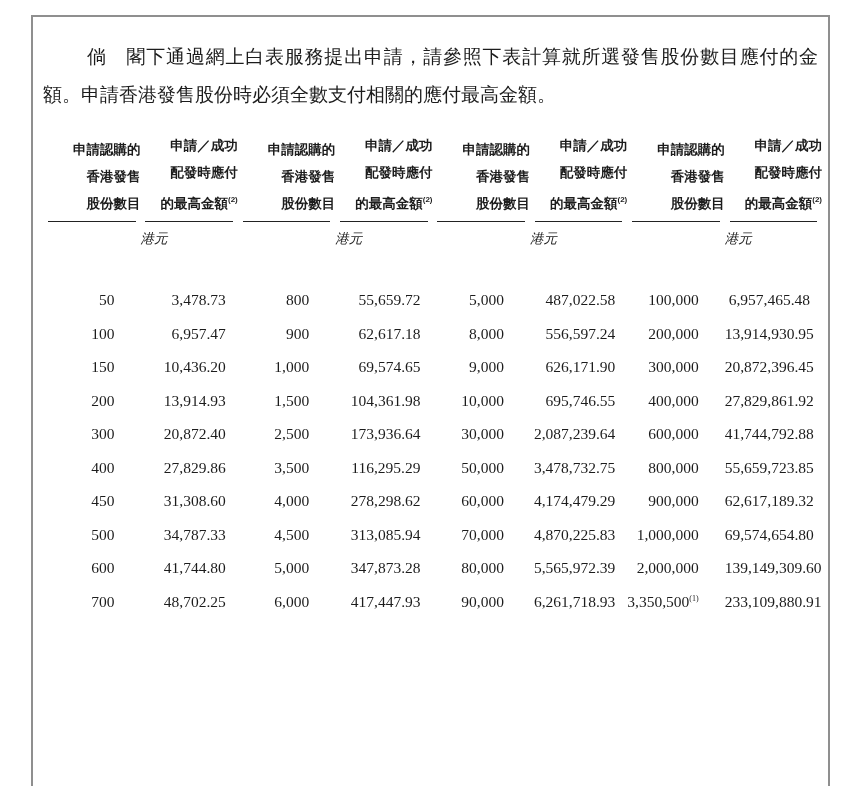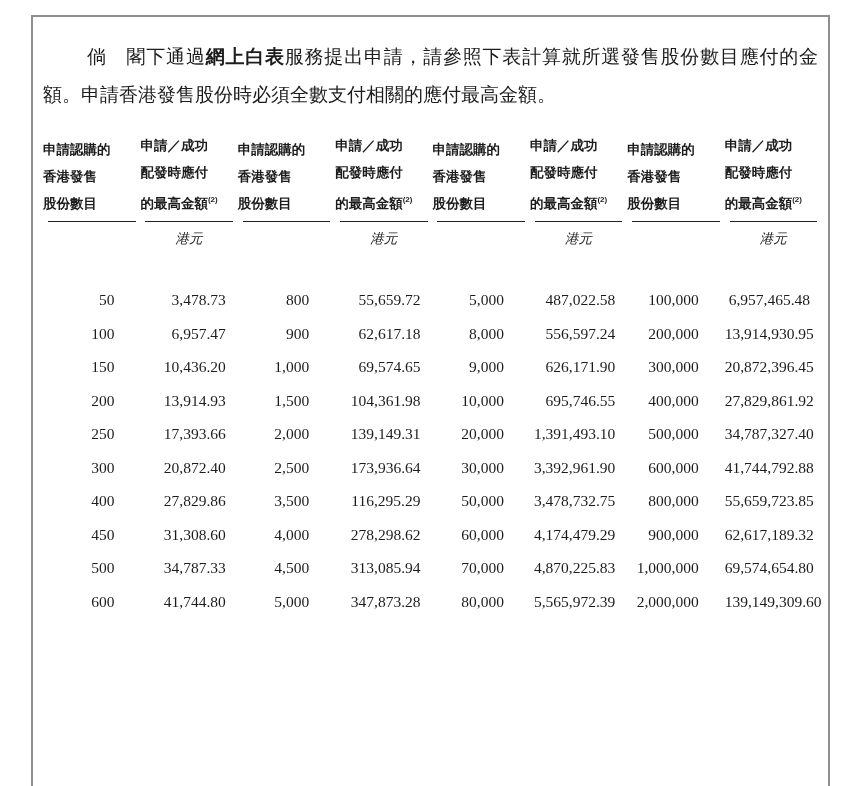--- a/index.html
+++ b/index.html
@@ -12,35 +12,35 @@
   .content-box {
     position:absolute; left:31px; top:15px; width:799px; height:820px;
     border:2px solid #8f8f8f; border-bottom:none;
     padding:0 10px; background:#ffffff;
   }
   .para {
     font-size:19px; line-height:38px; text-align:justify; text-indent:44px;
   }
   .para-1 { margin-top:21px; }
   .para-2 { margin-top:19px; }
-  .b { font-weight:bold;margin-top:16px; }
+  .b { font-weight:normal;margin-top:16px; }
   table {
     table-layout:fixed; border-collapse:collapse;
     width:779px; margin:18px auto 0;
   }
   th { font-weight:normal; vertical-align:bottom; }
   .hdr-lines {
-    font-size:13.5px; font-weight:bold; line-height:27px; text-align:left;
+    font-size:13.5px; font-weight:bold; line-height:27px; text-align:right;
     font-family:"Liberation Sans","DejaVu Sans",sans-serif;
     white-space:nowrap;
   }
   .hdr-lines sup { font-size:8px; font-weight:bold; }
   .hdr-rule { border-bottom:1.5px solid #222; width:90%; margin:4px auto 0; }
   .currency {
-    font-style:italic; font-size:13.5px; text-align:center;
+    font-style:italic; font-size:13.5px; text-align:left;
     padding:8px 0 36px 0;
   }
   tbody td {
     font-size:15.5px; height:33.5px; text-align:right; white-space:nowrap;
     font-family:"Liberation Serif","DejaVu Serif",serif;
   }
   td.shares { padding-right:26px; }
   td.amount { padding-right:12px;margin-top:24px; }
   tbody sup, td sup { font-size:8px; }
 </style>
@@ -164,36 +164,26 @@
           <td class="shares">200</td>
           <td class="amount">13,914.93</td>
           <td class="shares">1,500</td>
           <td class="amount">104,361.98</td>
           <td class="shares">10,000</td>
           <td class="amount">695,746.55</td>
           <td class="shares">400,000</td>
           <td class="amount">27,829,861.92</td>
         </tr>
         <tr>
-          <td class="shares">250</td>
-          <td class="amount">17,393.66</td>
-          <td class="shares">2,000</td>
-          <td class="amount">139,149.31</td>
-          <td class="shares">20,000</td>
-          <td class="amount">1,391,493.10</td>
-          <td class="shares">500,000</td>
-          <td class="amount">34,787,327.40</td>
-        </tr>
-        <tr>
           <td class="shares">300</td>
           <td class="amount">20,872.40</td>
           <td class="shares">2,500</td>
           <td class="amount">173,936.64</td>
           <td class="shares">30,000</td>
-          <td class="amount">3,392,961.90</td>
+          <td class="amount">2,087,239.64</td>
           <td class="shares">600,000</td>
           <td class="amount">41,744,792.88</td>
         </tr>
         <tr>
           <td class="shares">400</td>
           <td class="amount">27,829.86</td>
           <td class="shares">3,500</td>
           <td class="amount">116,295.29</td>
           <td class="shares">50,000</td>
           <td class="amount">3,478,732.75</td>
@@ -223,15 +213,25 @@
         <tr>
           <td class="shares">600</td>
           <td class="amount">41,744.80</td>
           <td class="shares">5,000</td>
           <td class="amount">347,873.28</td>
           <td class="shares">80,000</td>
           <td class="amount">5,565,972.39</td>
           <td class="shares">2,000,000</td>
           <td class="amount">139,149,309.60</td>
         </tr>
+        <tr>
+          <td class="shares">700</td>
+          <td class="amount">48,702.25</td>
+          <td class="shares">6,000</td>
+          <td class="amount">417,447.93</td>
+          <td class="shares">90,000</td>
+          <td class="amount">6,261,718.93</td>
+          <td class="shares">3,350,500<sup>(1)</sup></td>
+          <td class="amount">233,109,880.91</td>
+        </tr>
       </tbody>
   </table>
 </div>
 
 </body></html>

